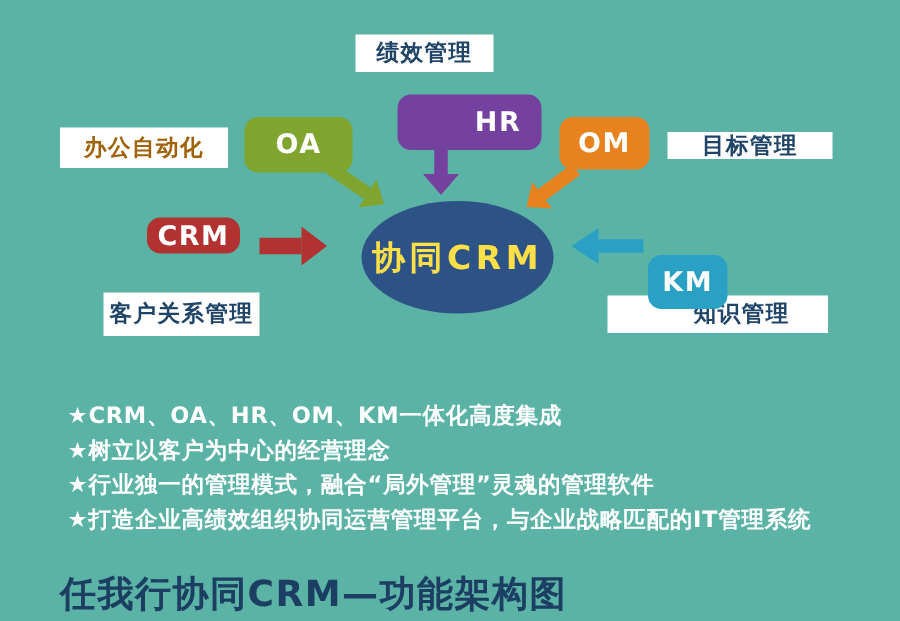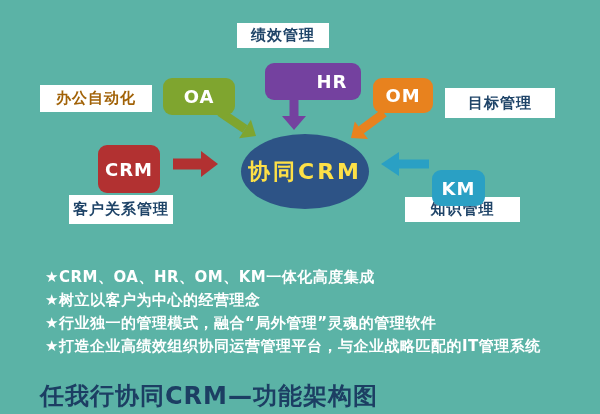--- a/index.html
+++ b/index.html
@@ -65,27 +65,27 @@
     position: absolute;
     left: 40px; top: 380px;
     font-size: 24px;
     font-weight: bold;
     letter-spacing: 1px;
     white-space: nowrap;
   }
   
   #lbl-performance { left: 237px; top: 23px;  width: 92px;  height: 25px; }
   #lbl-office      { left: 40px;  top: 85px;  width: 112px; height: 27px; }
-  #lbl-target      { left: 445px; top: 88px;  width: 110px; height: 30px; }
+  #lbl-target      { left: 445px; top: 88px;  width: 110px; height: 18px; }
   #lbl-customer    { left: 69px;  top: 195px; width: 104px; height: 29px; }
-  #lbl-knowledge   { left: 405px; top: 197px; width: 115px; height: 25px; }
+  #lbl-knowledge   { left: 405px; top: 197px; width: 115px; height: 25px; padding-left: 32px; }
   #node-oa  { left: 163px; top: 78px;  width: 72px; height: 37px; }
   #node-hr  { left: 265px; top: 63px;  width: 58px; height: 37px; padding-left: 38px; }
   #node-om  { left: 373px; top: 78px;  width: 60px; height: 35px; }
-  #node-crm { left: 98px;  top: 145px; width: 62px; height: 48px; }
+  #node-crm { left: 98px;  top: 145px; width: 62px; height: 24px; }
   #node-km  { left: 432px; top: 147px; width: 53px; height: 36px; margin-top: 23px; }
 </style>
 </head>
 <body>
 
 <div class="stage" style="background-color: rgb(91, 179, 166);">
 
   <svg class="arrows" viewBox="0 0 600 414" xmlns="http://www.w3.org/2000/svg">
     <g>
       <line x1="294" y1="100" x2="294" y2="117" stroke-width="9" style="stroke: rgb(116, 65, 159);"></line>

